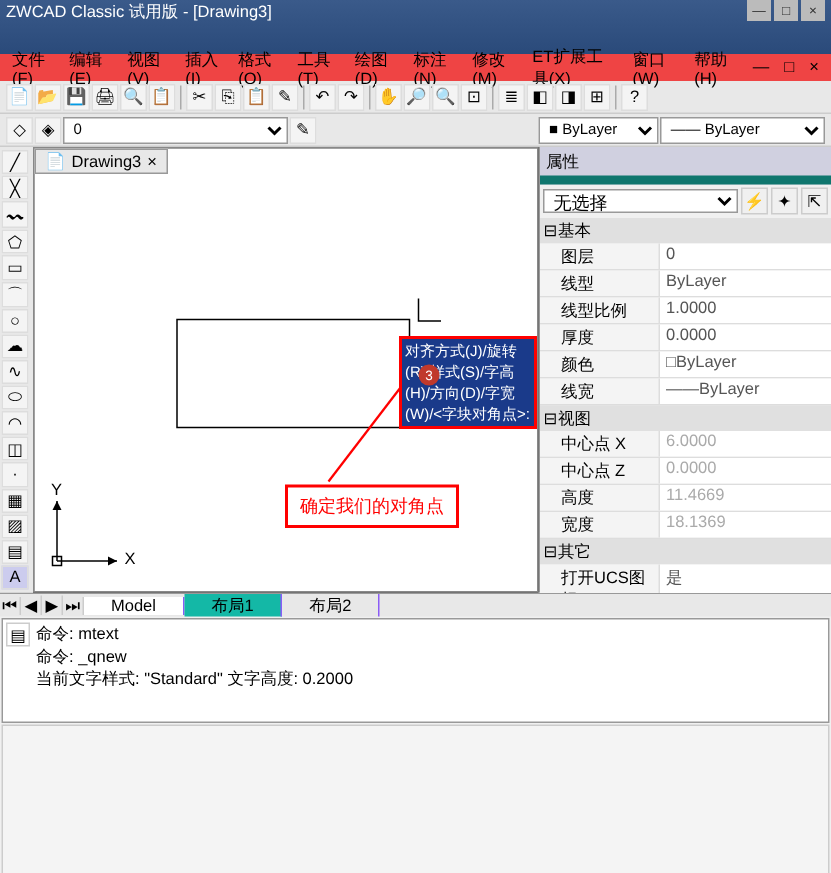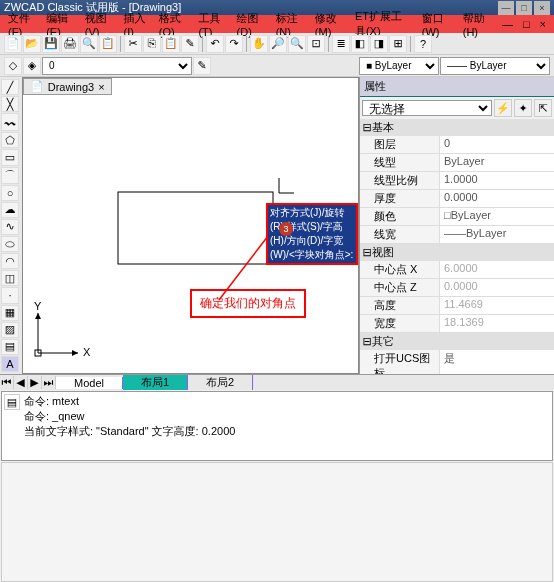--- a/index.html
+++ b/index.html
@@ -1,34 +1,34 @@
 <!DOCTYPE html>
 <html><head>
 <meta charset="utf-8">
 <style>
 *{box-sizing:border-box;margin:0;padding:0;font-family:"Microsoft YaHei",SimSun,Arial,sans-serif;font-size:11px}
 body{width:554px;height:582px;background:#f0f0f0;overflow:hidden;position:relative}
-.titlebar{background:linear-gradient(#3a5a8a,#2a4a7a);color:#fff;height:15px;display:flex;align-items:flex-end;padding:0 4px;justify-content:space-between}
+.titlebar{background:linear-gradient(#3a5a8a,#2a4a7a);color:#fff;height:36px;display:flex;align-items:flex-start;padding:0 4px;justify-content:space-between}
 .titlebar-r{display:flex;gap:2px}
 .titlebar-r span{width:16px;height:14px;background:#bbb;display:inline-flex;align-items:center;justify-content:center;font-size:9px;color:#333}
 .menubar{background:#ef4444;height:18px;display:flex;align-items:center;padding:0 4px;gap:2px}
 .menubar span{padding:1px 4px;cursor:pointer}
 .toolbar{background:#e8e8e8;height:22px;display:flex;align-items:center;padding:1px 4px;gap:1px;border-bottom:1px solid #ccc}
 .tb-ic{width:18px;height:18px;display:inline-flex;align-items:center;justify-content:center;background:#f4f4f4;border:1px solid #ddd}
 .tb-sep{width:1px;height:16px;background:#aaa;margin:0 2px}
 .tb-sel{height:18px;background:#fff;border:1px solid #999;font-size:10px;padding:0 2px}
 .main{display:flex;height:297px}
 .vtb{width:22px;background:#e8e8e8;display:flex;flex-direction:column;gap:1px;padding:2px 1px}
 .vtb .tb-ic{width:18px;height:18px}
 .canvas-wrap{flex:1;background:#000;position:relative;border:1px solid #888}
 .doc-tab{position:absolute;top:0;left:0;background:#e8e8e8;border:1px solid #999;padding:1px 6px;display:flex;align-items:center;gap:4px;z-index:3}
 .draw-area{position:absolute;inset:0;background:#fff}
 .annot-box{position:absolute;border:2px solid red;color:red;padding:4px 8px;font-size:12px}
 .prop{width:195px;background:#f0f0f0;border-left:1px solid #999;display:flex;flex-direction:column}
-.prop-title{background:#d0d0e0;padding:2px 4px;border-bottom:1px solid #0f766e}
+.prop-title{background:#d0d0e0;padding:2px 4px;border-bottom:6px solid #0f766e}
 .prop-head{display:flex;align-items:center;gap:2px;padding:2px}
 .prop-sel{flex:1;height:16px;border:1px solid #999;background:#fff;padding:0 2px;font-size:12px}
 .prop-ic{width:18px;height:18px;border:1px solid #ccc;display:inline-flex;align-items:center;justify-content:center}
 .prop-body{overflow:auto;flex:1}
 .prow{display:flex;border-bottom:1px solid #ddd;font-size:10px}
 .prow .pk{width:80px;padding:1px 2px 1px 14px;background:#f4f4f4;border-right:1px solid #ddd}
 .prow .pv{flex:1;padding:1px 4px;background:#fff;color:#555}
 .pcat{background:#e0e0e0;font-weight:normal;padding:1px 2px;font-size:10px}
 .pcat .ps{display:inline-block;width:10px;text-align:center}
 .tabs-row{background:#e8e8e8;height:16px;display:flex;align-items:center;font-size:10px;border-top:1px solid #999}
@@ -156,21 +156,21 @@
       </svg>
       <span style="position:absolute;left:60px;top:268px">X</span>
       <span style="position:absolute;left:11px;top:222px">Y</span>
 
       <div style="position:absolute;left:243px;top:125px;right:0;border:2px solid red;padding:0">
         <div style="background:#1a3a8a;color:#fff;font-size:10px;padding:1px 2px">对齐方式(J)/旋转(R)/样式(S)/字高(H)/方向(D)/字宽(W)/&lt;字块对角点&gt;:</div>
       </div>
 
       <div style="position:absolute;left:256px;top:144px;width:14px;height:14px;border-radius:50%;background:#c0392b;color:#fff;font-size:9px;display:flex;align-items:center;justify-content:center">3</div>
 
-      <div class="annot-box" style="left:167px;top:211px">确定我们的对角点</div>
+      <div class="annot-box" style="left:167px;top:224px">确定我们的对角点</div>
     </div>
   </div>
 
   <div class="prop">
     <div class="prop-title">属性</div>
     <div class="prop-head">
       <select class="prop-sel"><option>无选择</option></select>
       <span class="prop-ic">⚡</span>
       <span class="prop-ic">✦</span>
       <span class="prop-ic">⇱</span>

